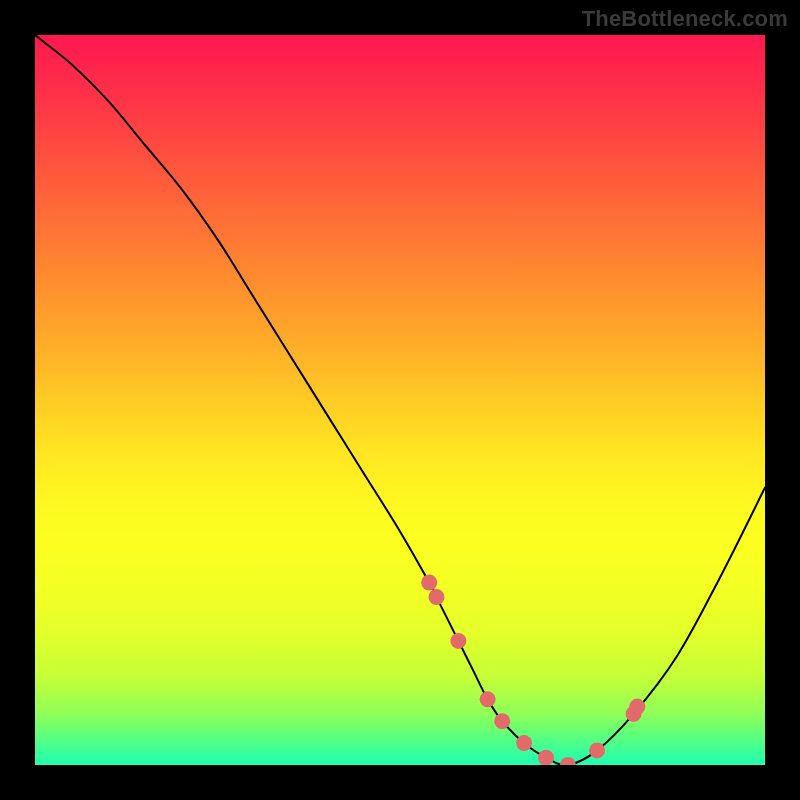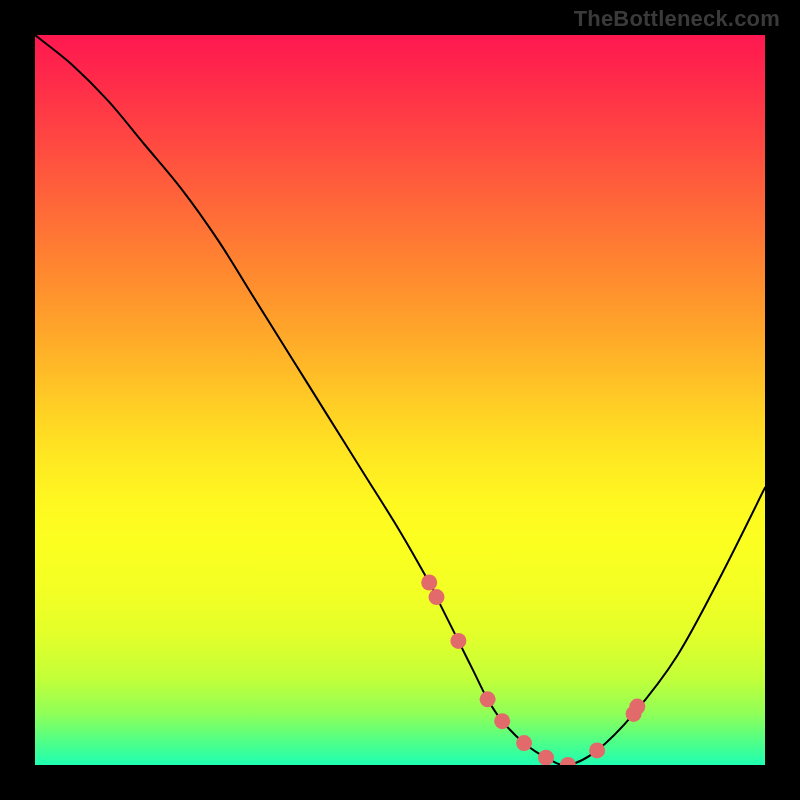--- a/index.html
+++ b/index.html
@@ -6,21 +6,21 @@
   html, body { width: 800px; height: 800px; overflow: hidden; background: #000; }
   .container {
     width: 800px;
     height: 800px;
     background: #000;
     position: relative;
   }
   .watermark {
     position: absolute;
     top: 6px;
-    right: 20px;
+    right: 12px;
     font-family: Arial, Helvetica, sans-serif;
     font-size: 22px;
     font-weight: bold;
     color: #3a3a3a;
     letter-spacing: 0.2px;
     z-index: 3;
   }
   .plot-area {
     position: absolute;
     left: 35px;

